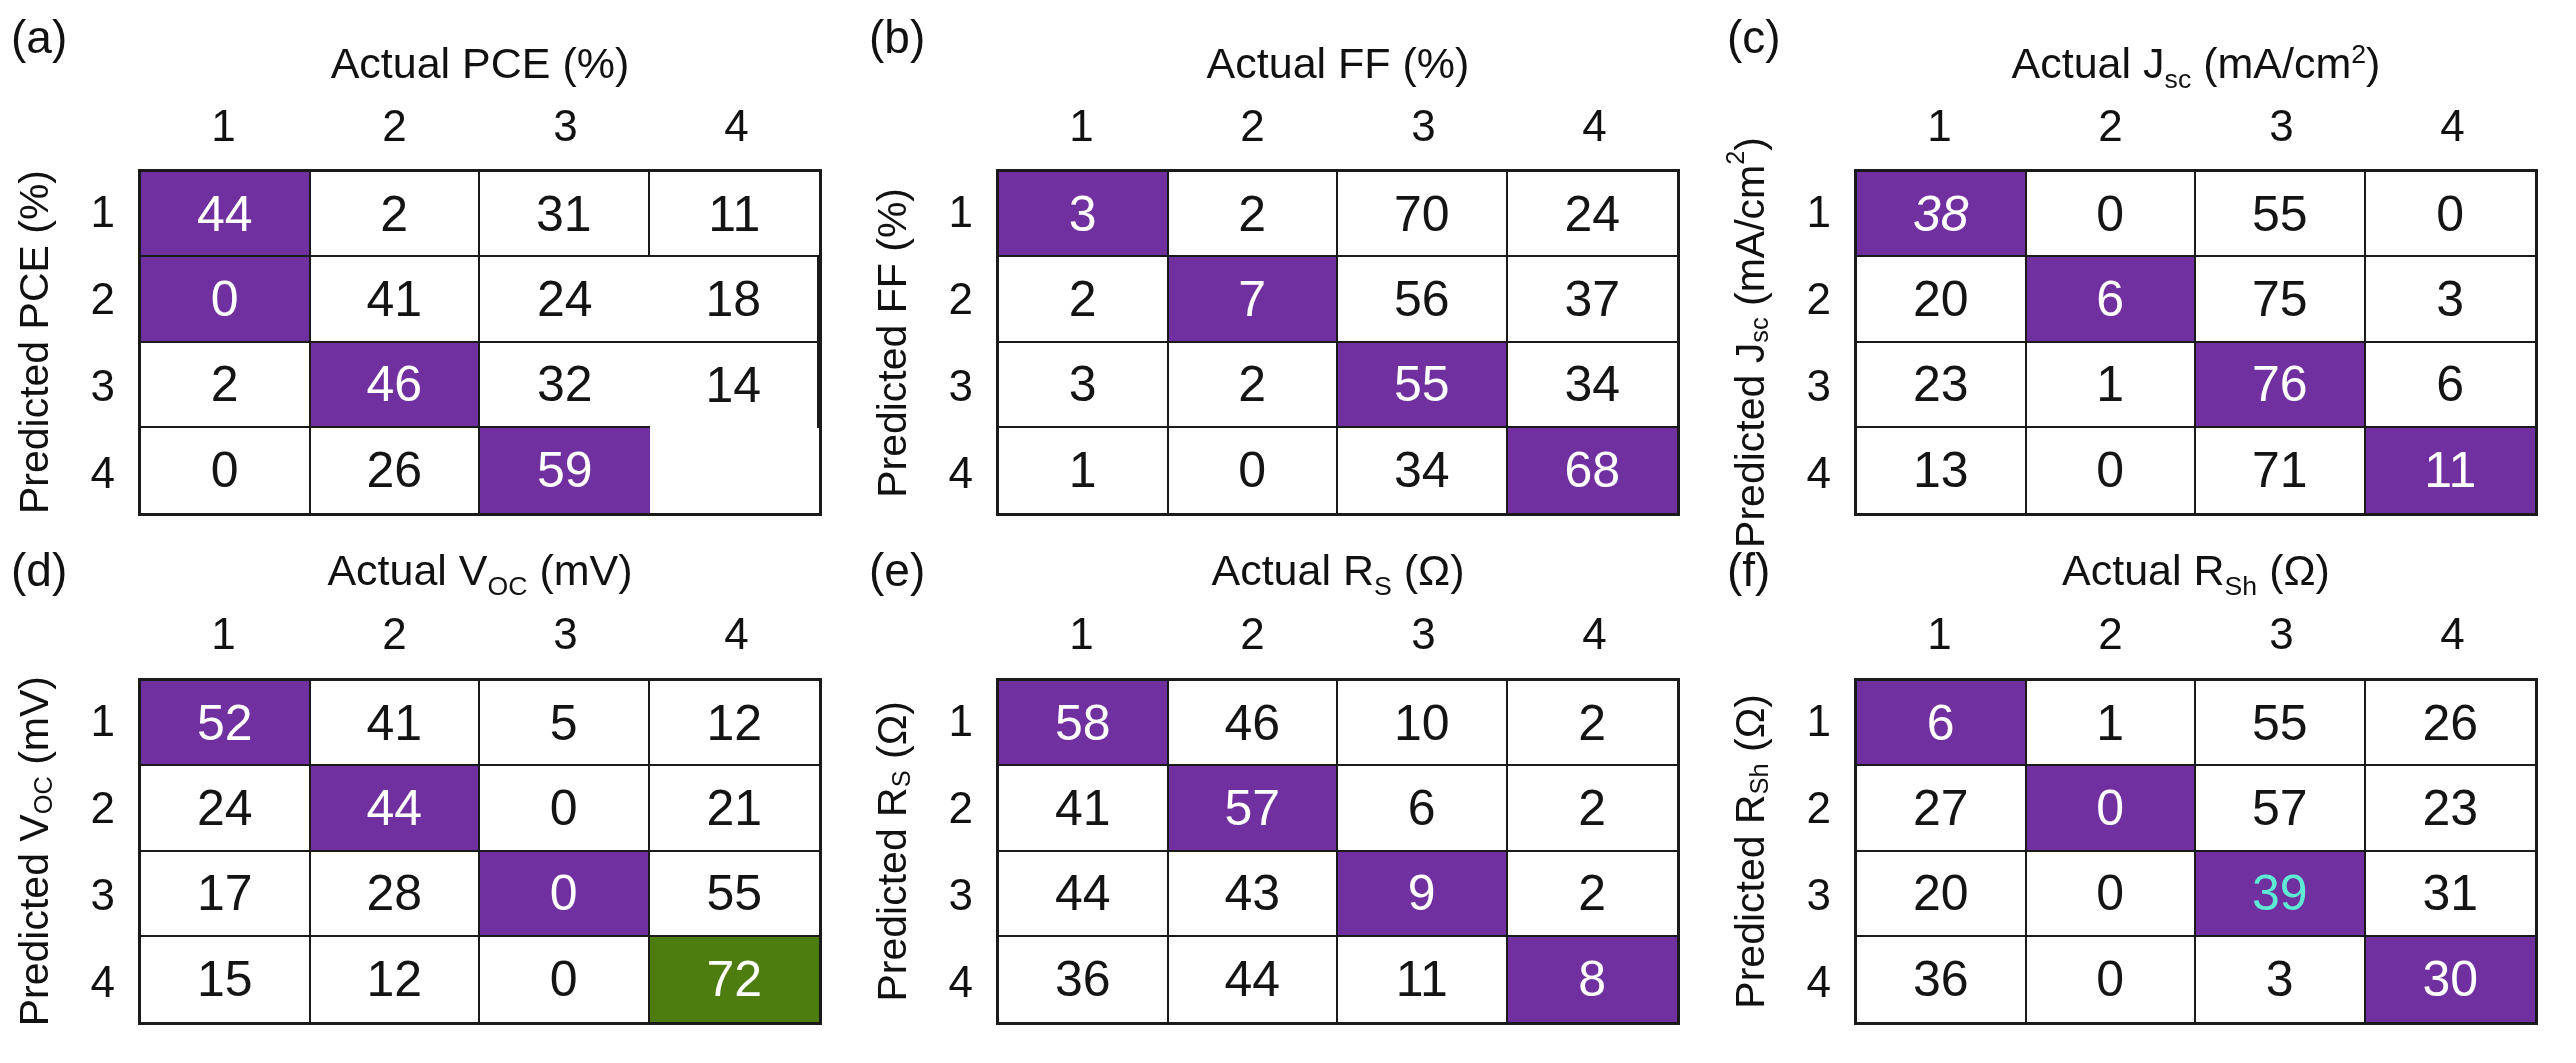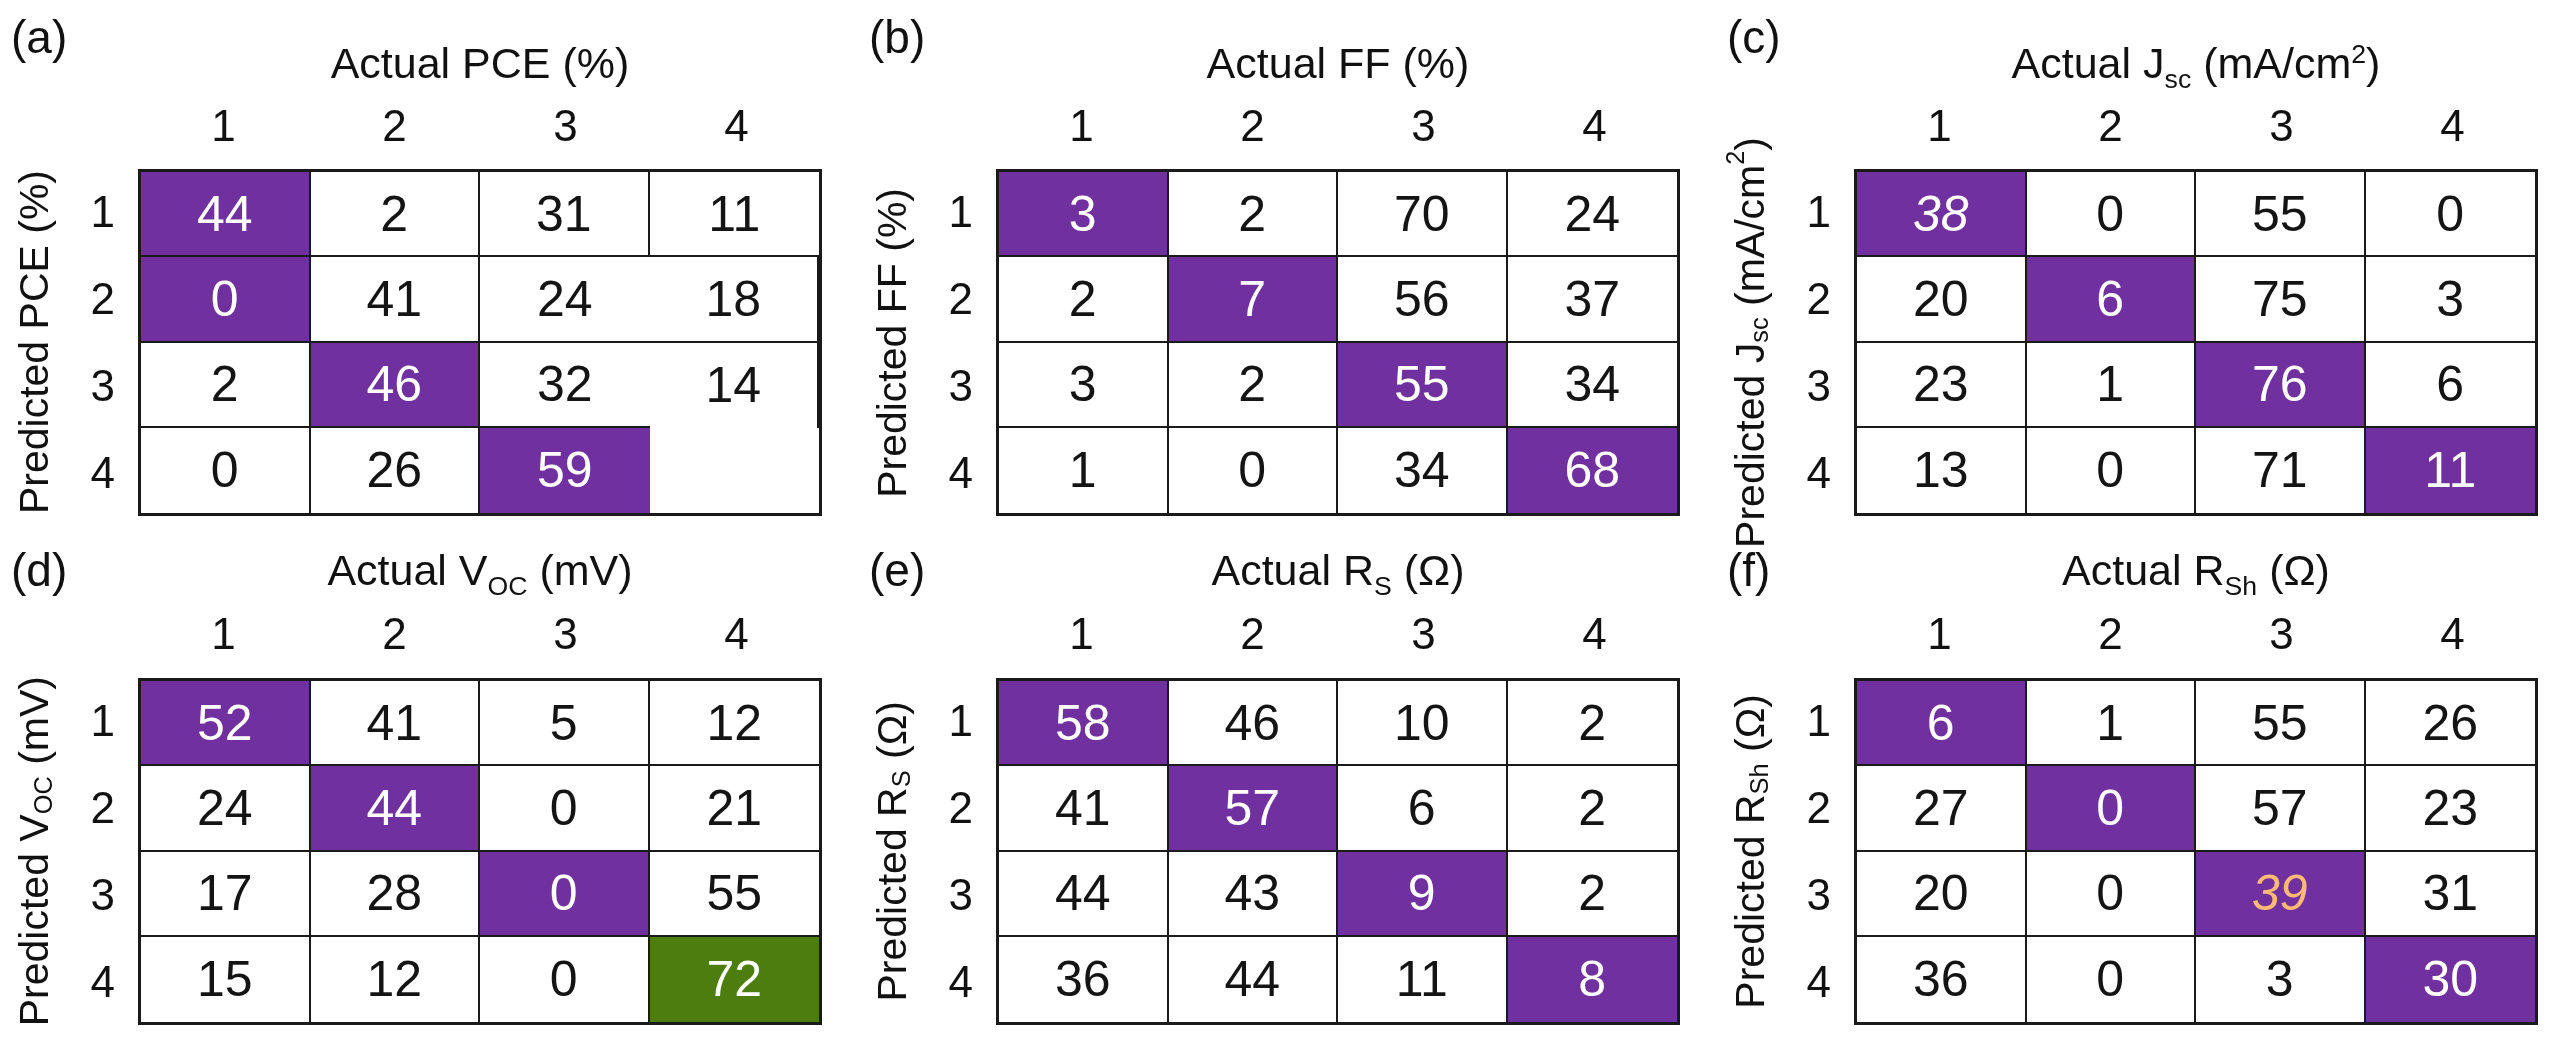--- a/index.html
+++ b/index.html
@@ -269,21 +269,21 @@
         <div class="cell diag" style="background: rgb(112, 48, 160); color: rgb(255, 255, 255);">6</div>
         <div class="cell">1</div>
         <div class="cell">55</div>
         <div class="cell col-last">26</div>
         <div class="cell">27</div>
         <div class="cell diag" style="background: rgb(112, 48, 160); color: rgb(255, 255, 255);">0</div>
         <div class="cell">57</div>
         <div class="cell col-last">23</div>
         <div class="cell">20</div>
         <div class="cell">0</div>
-        <div class="cell diag" style="background: rgb(112, 48, 160); color: #fdba74; font-style: italic;">39</div>
+        <div class="cell diag" style="background: rgb(112, 48, 160); color: #5eead4;">39</div>
         <div class="cell col-last">31</div>
         <div class="cell row-last">36</div>
         <div class="cell row-last">0</div>
         <div class="cell row-last">3</div>
         <div class="cell col-last row-last diag" style="background: rgb(112, 48, 160); color: rgb(255, 255, 255);">30</div>
       </div>
   </div>
   </div>
 
 

